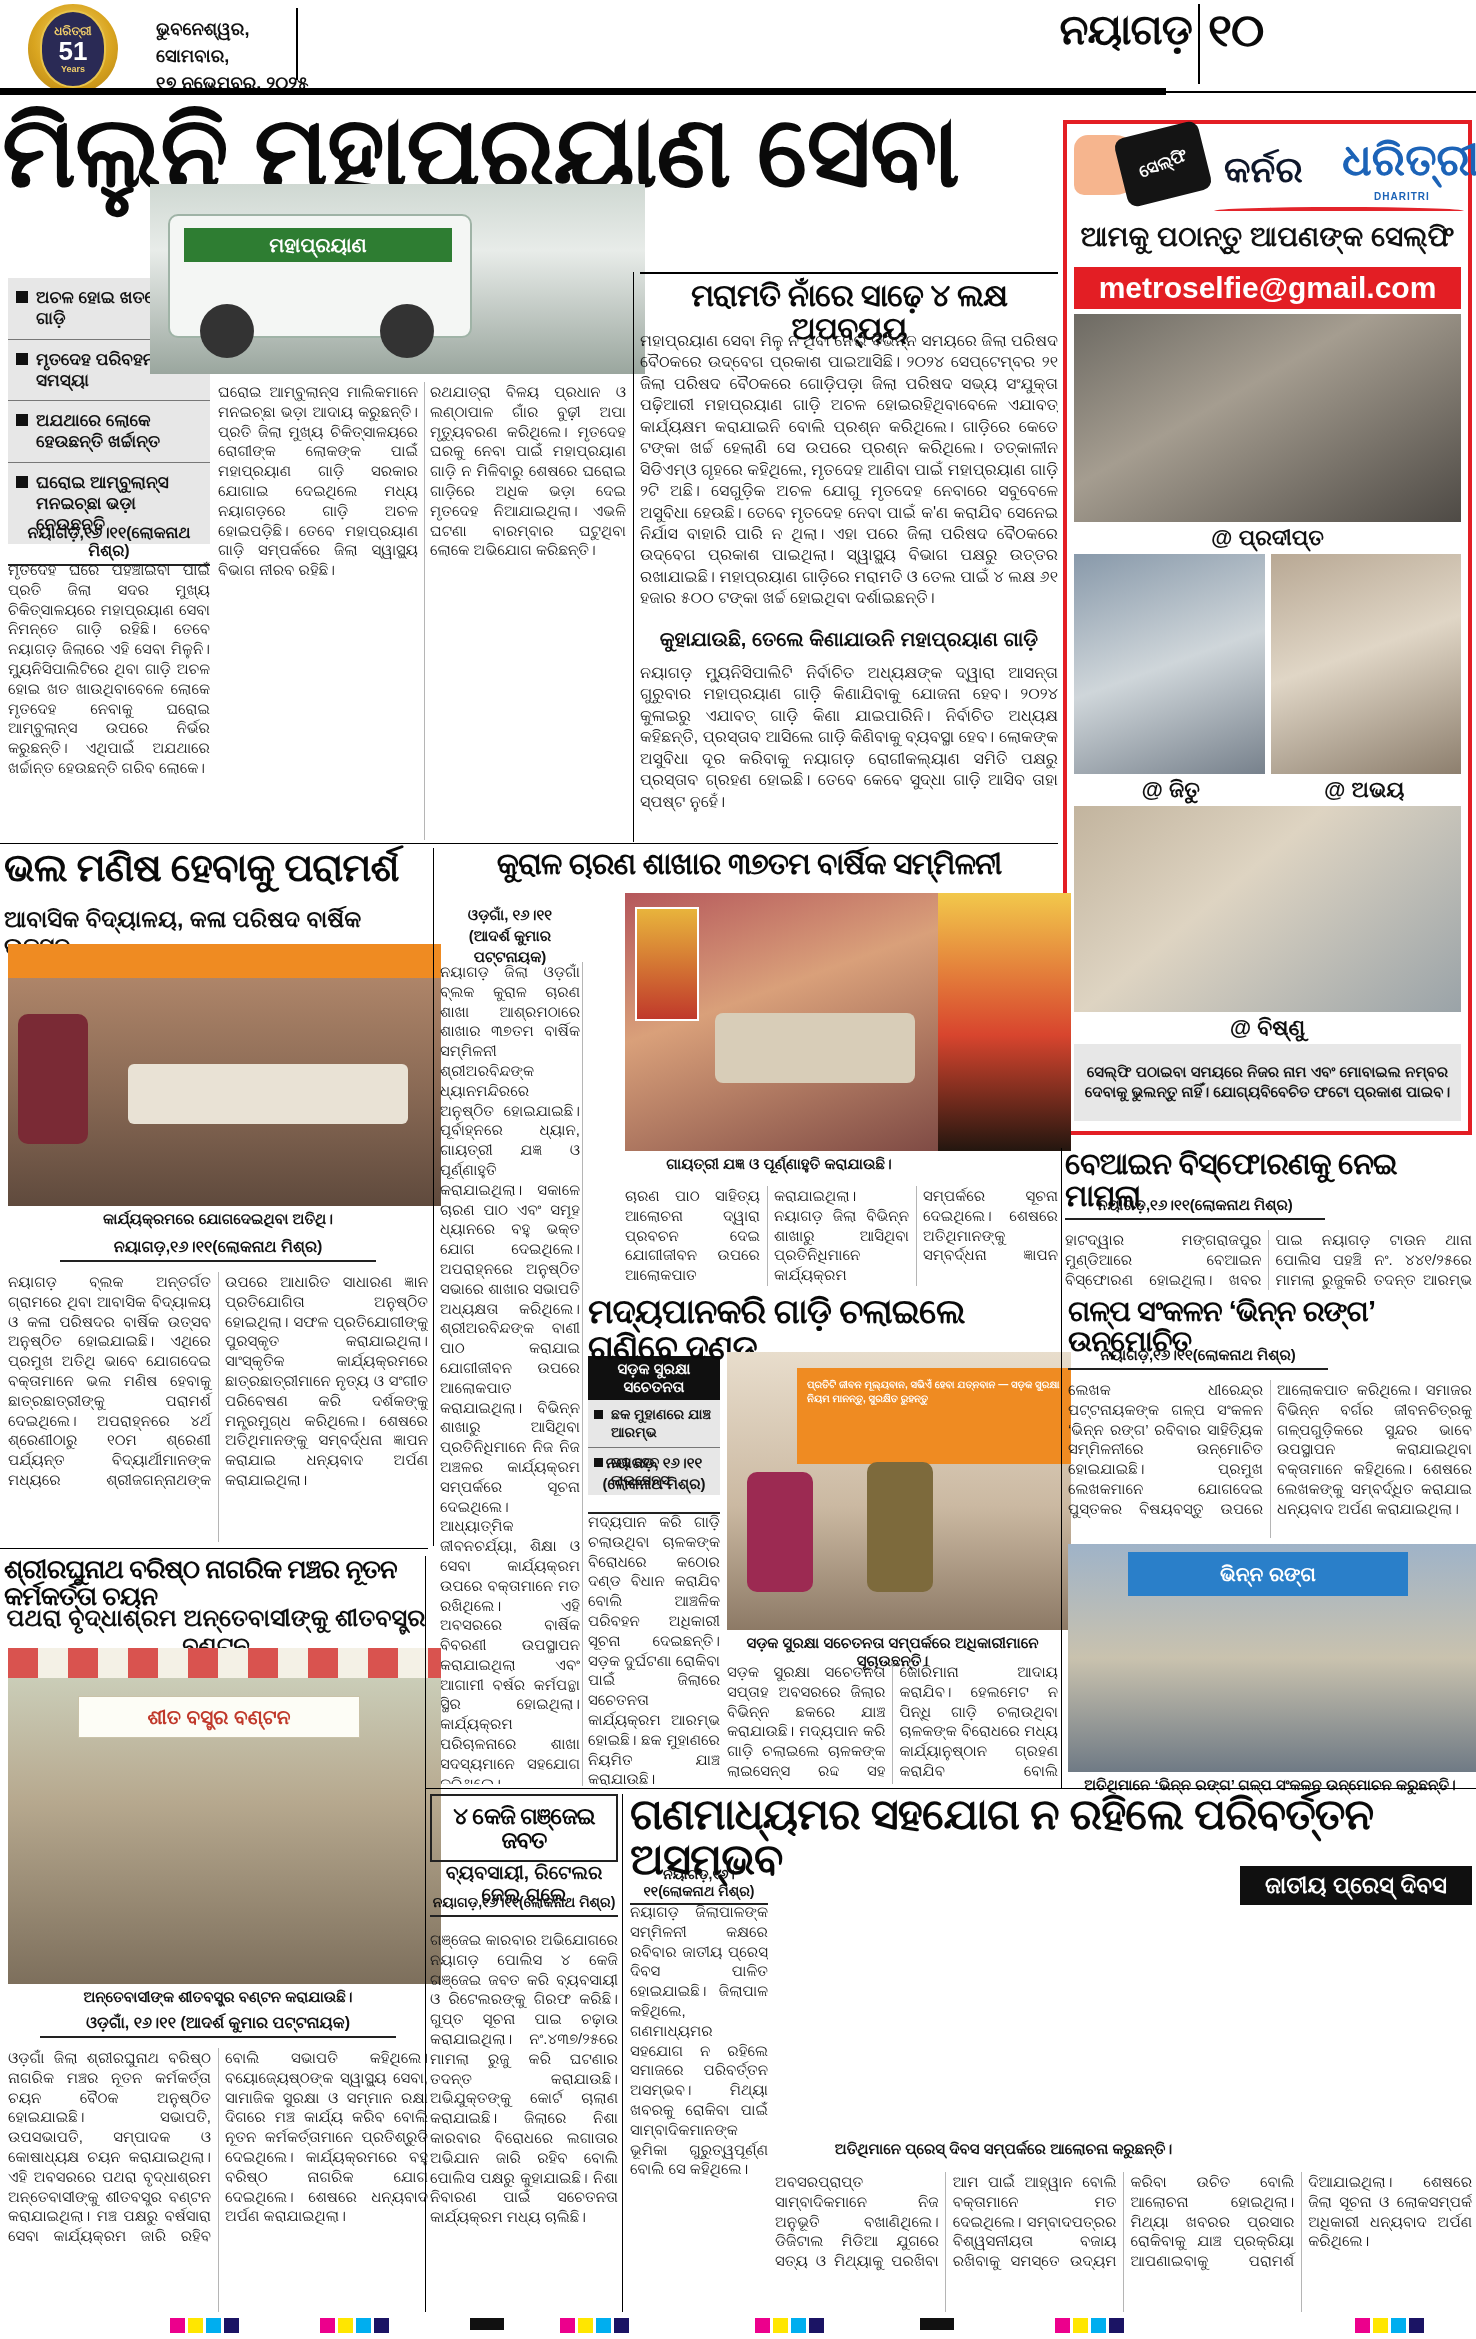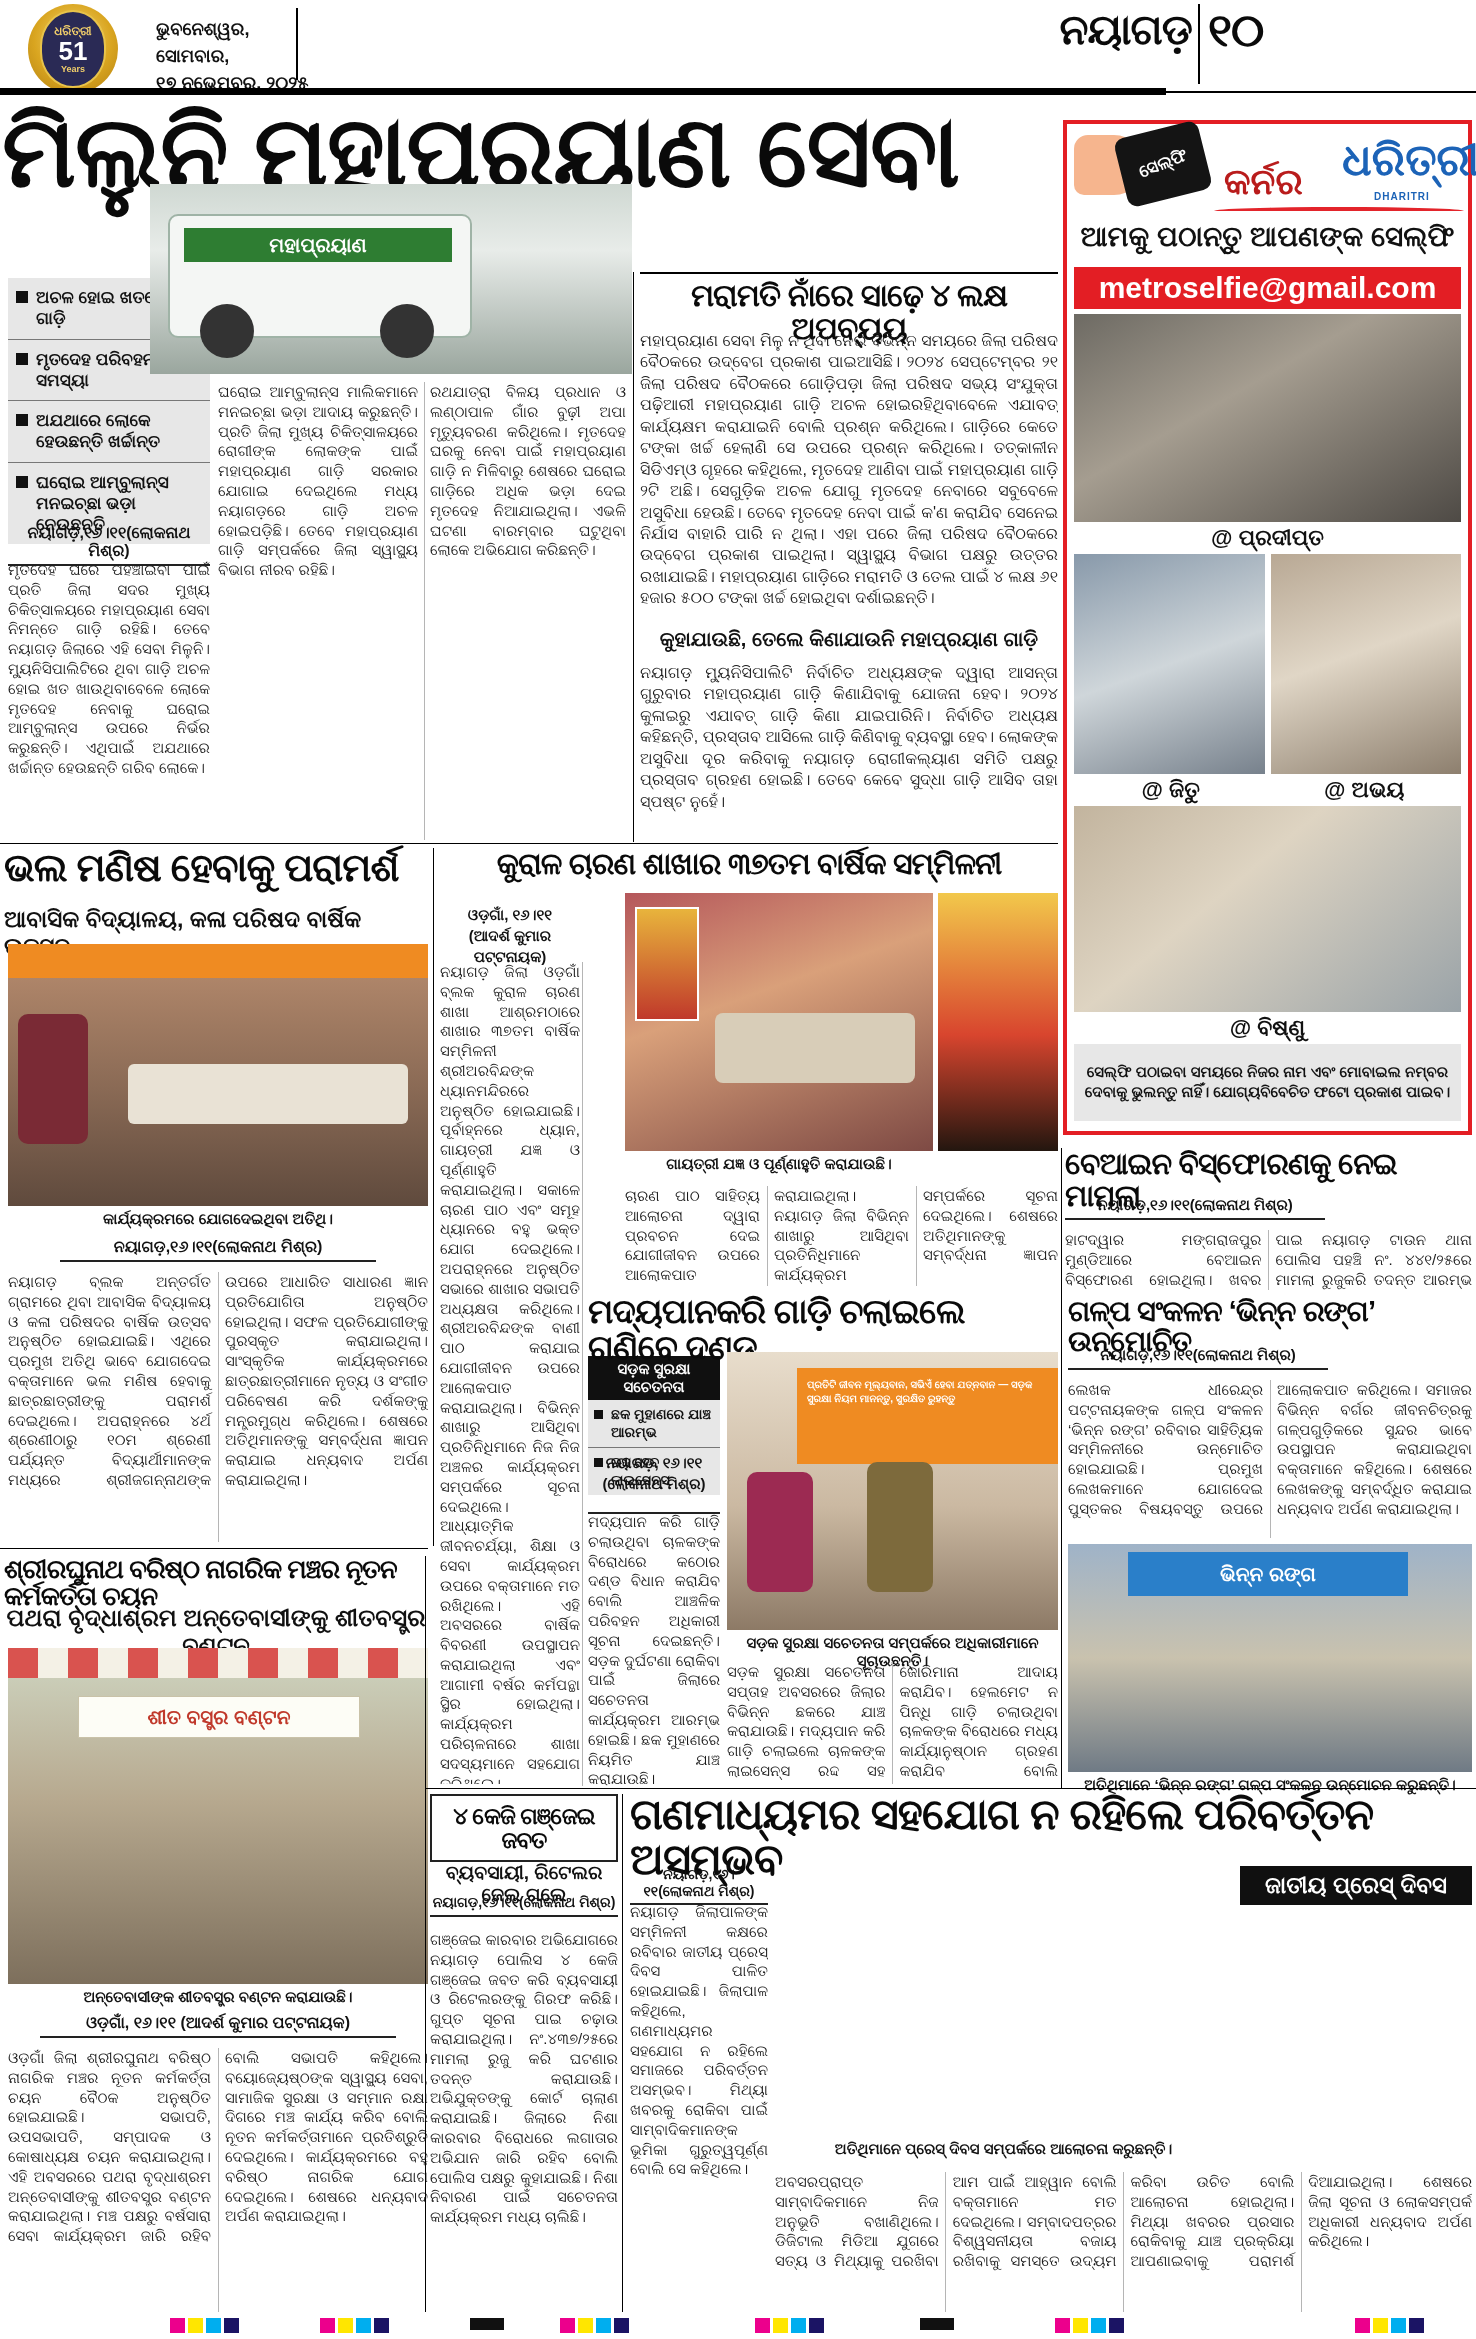--- a/index.html
+++ b/index.html
@@ -8,21 +8,21 @@
   .abs{position:absolute;}
   .b{font-weight:bold;}
   .hl{font-weight:bold;color:#0a0a0a;line-height:1.05;letter-spacing:-1px;}
   .bodytxt{font-size:15px;line-height:1.32;text-align:justify;overflow:hidden;color:#1a1a1a;}
   .cols2{column-count:2;column-gap:14px;column-rule:1px solid #b5b5b5;}
   .cols3{column-count:3;column-gap:14px;column-rule:1px solid #b5b5b5;}
   .cols4{column-count:4;column-gap:14px;column-rule:1px solid #b5b5b5;}
   .byline{font-weight:bold;font-size:16px;text-align:center;}
   .byline.rule{border-bottom:2px solid #222;padding-bottom:4px;}
   .caption{font-weight:bold;font-size:15px;text-align:center;color:#111;}
-  .photo{position:absolute;overflow:hidden;background:#c8c2b8;}
+  .photo{position:absolute;overflow:hidden;background:#c8c2b8;padding-left:13px;}
   .hline{position:absolute;background:#000;}
   .vline{position:absolute;background:#000;width:1px;}
   .graybox{background:#e7e7e7;}
   .bul-item{display:flex;gap:8px;padding:9px 8px;font-weight:bold;font-size:17px;line-height:1.25;
             border-bottom:1px solid #777;align-items:flex-start;}
   .bul-item:last-child{border-bottom:none;}
   .sq{flex:0 0 12px;width:12px;height:12px;background:#111;margin-top:4px;}
   .badge{position:absolute;left:28px;top:4px;width:90px;height:90px;border-radius:50%;
          background:radial-gradient(circle at 50% 40%,#f7d977 0%,#d9a520 55%,#b07d10 100%);
          display:flex;align-items:center;justify-content:center;}
@@ -61,21 +61,21 @@
   <div class="hline" style="left:1166px;top:91px;width:310px;height:2px;"></div>
 
   <div class="abs hl" style="left:2px;top:100px;width:1050px;font-size:99px;">ମିଲୁନି ମହାପ୍ରୟାଣ ସେବା</div>
 
   <div class="selfiebox">
     <div style="position:relative;height:92px;">
       <div style="position:absolute;left:0;top:6px;width:70px;height:60px;background:#f6b58e;border-radius:14px 30px 30px 10px;"></div>
       <div style="position:absolute;left:46px;top:0;width:86px;height:70px;background:#141414;border-radius:10px;transform:rotate(-14deg);display:flex;align-items:center;justify-content:center;">
         <span style="color:#fff;font-weight:bold;font-size:17px;transform:rotate(-8deg);">ସେଲ୍‌ଫି</span>
       </div>
-      <span style="position:absolute;left:150px;top:32px;font-size:36px;font-weight:bold;color:#b91c1c;">କର୍ନର</span>
+      <span style="position:absolute;left:150px;top:20px;font-size:36px;font-weight:bold;color:#0f172a;">କର୍ନର</span>
       <span style="position:absolute;left:268px;top:6px;font-size:44px;font-weight:bold;color:#1c63b7;">ଧରିତ୍ରୀ</span>
       <span style="position:absolute;left:300px;top:62px;font-size:10px;font-weight:bold;color:#1c63b7;letter-spacing:1px;">DHARITRI</span>
       <div style="position:absolute;left:140px;top:78px;width:250px;height:4px;background:#e3242b;border-radius:50%/100% 100% 0 0;"></div>
     </div>
     <div class="b" style="font-size:28px;text-align:center;height:46px;">ଆମକୁ ପଠାନ୍ତୁ ଆପଣଙ୍କ ସେଲ୍‌ଫି</div>
     <div class="redbar" style="height:42px;font-size:30px;line-height:42px;">metroselfie@gmail.com</div>
 
     <div class="sph" style="height:208px;margin-top:5px;background:linear-gradient(150deg,#6d6a63 0%,#a59d90 40%,#4e4a45 100%);"></div>
     <div class="caption" style="font-size:22px;height:32px;line-height:32px;">@ ପ୍ରଦୀପ୍ତ</div>
 

